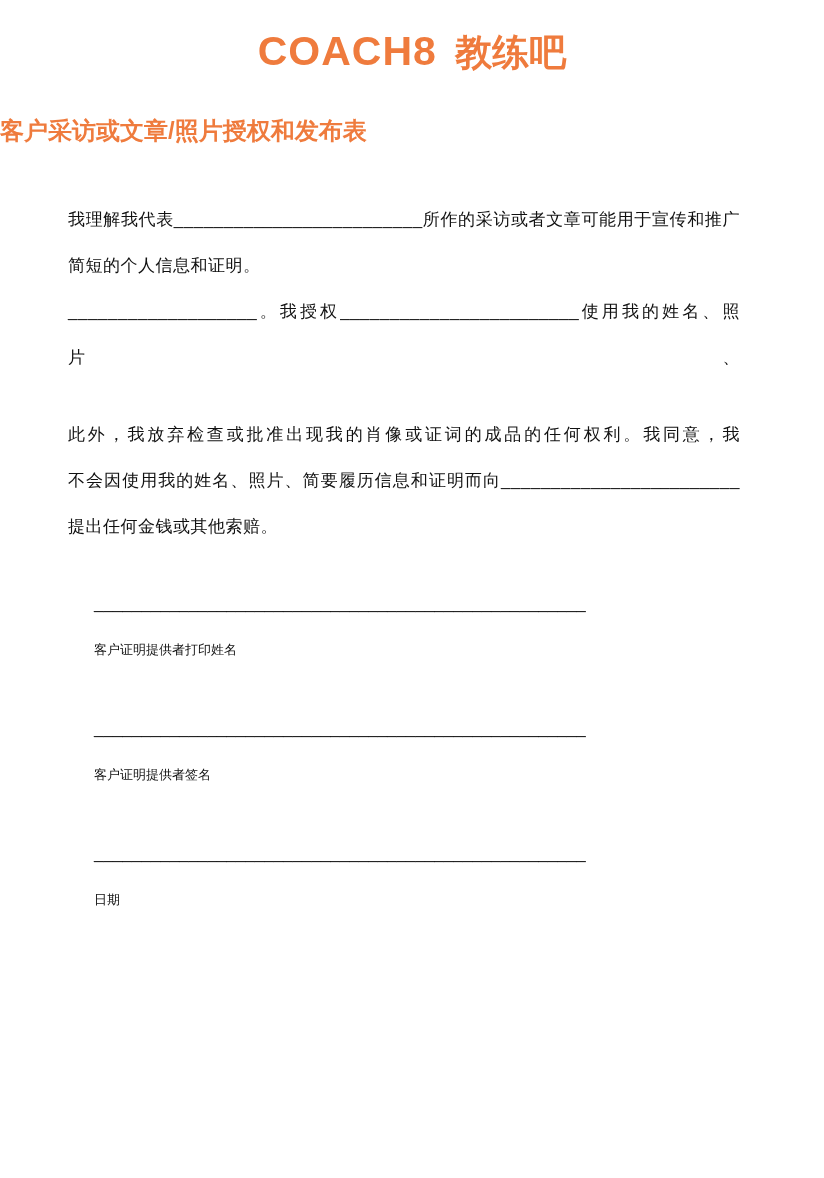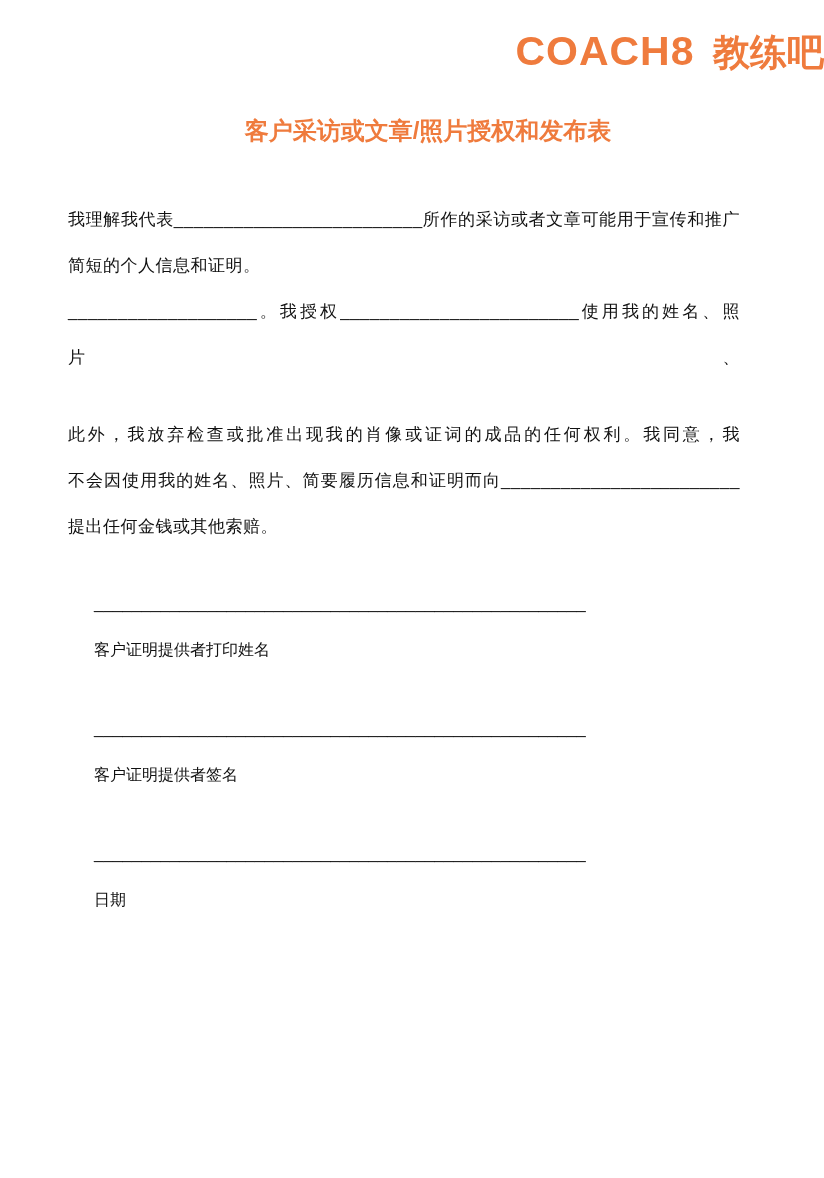--- a/index.html
+++ b/index.html
@@ -12,42 +12,40 @@
     width: 824px;
     height: 1178px;
     margin: 0 auto;
     background: #ffffff;
     font-family: "Liberation Sans", "DejaVu Sans", sans-serif;
     color: #111111;
     overflow: hidden;
   }
   .logo {
     padding-top: 28px;
-    text-align: right;
+    text-align: center;
     color: var(--accent, #EF7B3D);
     white-space: nowrap;
   }
   .logo-latin {
     font-size: 41px;
     font-weight: bold;
     letter-spacing: 1px;
   }
   .logo-cjk {
     font-size: 37px;
     font-weight: bold;
     margin-left: 14px;
   }
   .title {
     margin: 36px 0 0 0;
-    text-align: center;
     font-size: 24px;
     line-height: 34px;
     font-weight: bold;
     color: var(--accent, #EF7B3D);
-    padding-left: 32px;
   }
   .bodytext {
     margin-top: 49px;
     padding: 0 68px;
   }
   .para {
     margin: 0 16px 31px 0;
   }
   .line {
     display: block;
@@ -65,21 +63,21 @@
   .sig + .sig {
     margin-top: 33px;
   }
   .sig-line {
     font-size: 17px;
     line-height: 46px;
     white-space: nowrap;
     color: #111111;
   }
   .sig-label {
-    font-size: 16px;
+    font-size: 13px;
     line-height: 46px;
   }
 </style>
 </head>
 <body>
 
 <div class="page">
 
   <header class="logo">
     <span class="logo-latin">COACH8</span>

